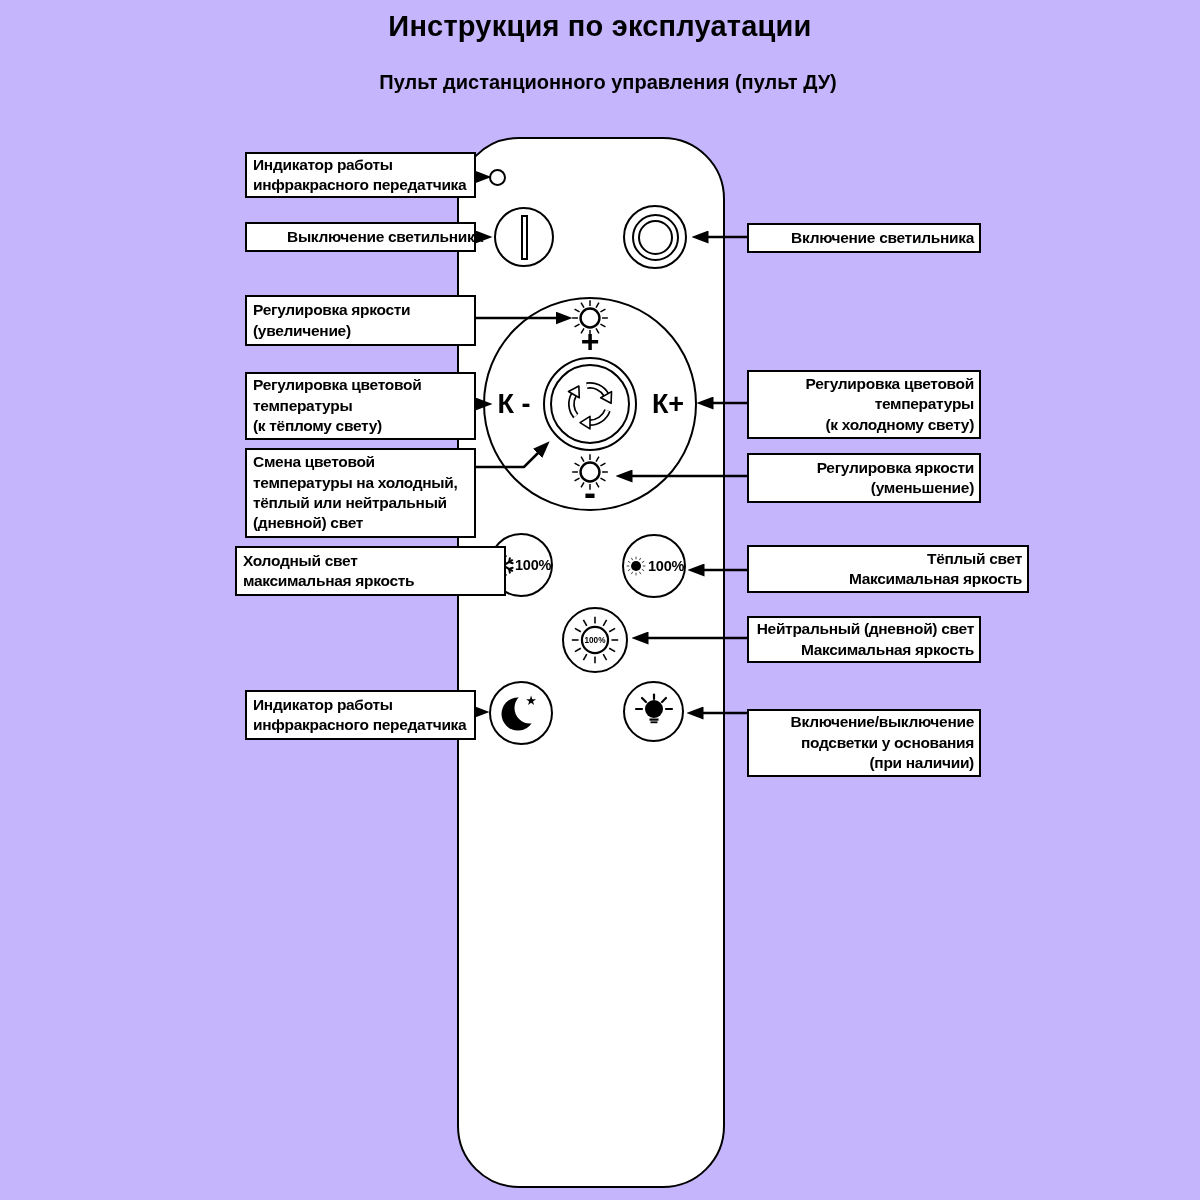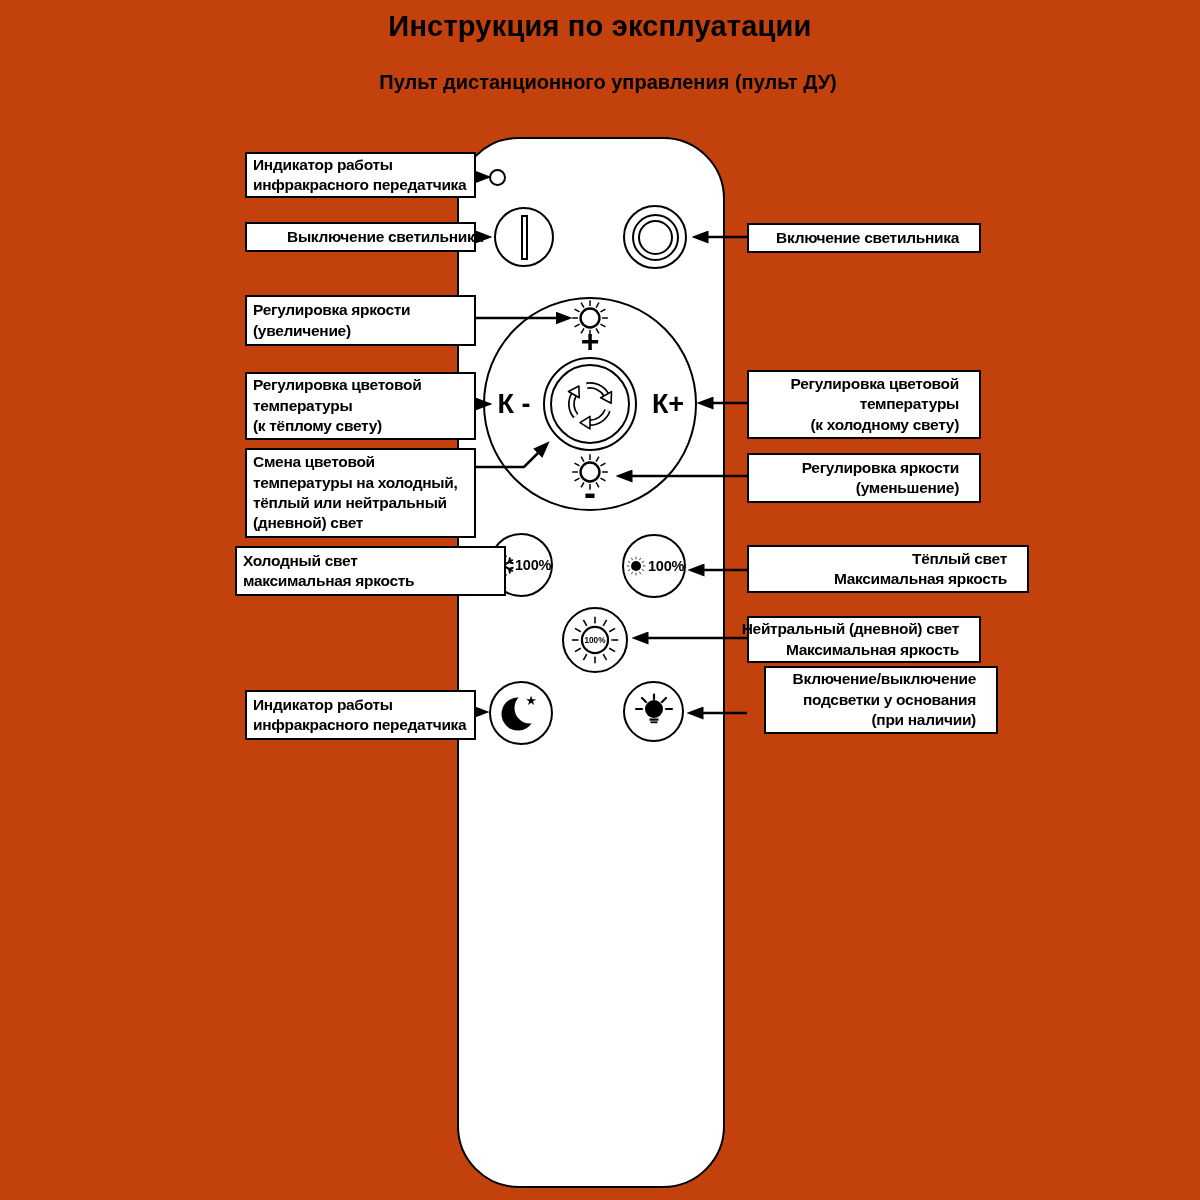--- a/index.html
+++ b/index.html
@@ -1,17 +1,17 @@
 <!DOCTYPE html>
 <html lang="ru"><head>
 <meta charset="utf-8">
 <style>
   html,body{margin:0;padding:0;background:#fff;}
   body{width:1200px;height:1200px;font-family:"Liberation Sans",sans-serif;color:#000;}
-  .canvas{position:relative;width:1200px;height:1200px;background:#c2410c;overflow:hidden;}
+  .canvas{position:relative;width:1200px;height:1200px;background:#c4b5fd;overflow:hidden;}
   .title{position:absolute;top:10px;left:0;width:1200px;text-align:center;
          font-size:29px;font-weight:bold;letter-spacing:.2px;}
   .subtitle{position:absolute;top:71px;left:8px;width:1200px;text-align:center;
          font-size:20px;font-weight:bold;}
   .remote{position:absolute;left:457px;top:137px;width:268px;height:1051px;
          border:2.4px solid #000;border-radius:62px;background:#fff;box-sizing:border-box;}
   .btn{position:absolute;border:2.4px solid #000;border-radius:50%;background:#fff;
        display:flex;flex-direction:row;align-items:center;justify-content:center;
        box-sizing:border-box;}
   .ring{border:2.4px solid #000;border-radius:50%;display:flex;align-items:center;
@@ -20,21 +20,21 @@
   .dial{position:absolute;left:483px;top:297px;width:214px;height:214px;
         border:2.2px solid #000;border-radius:50%;box-sizing:border-box;background:#fff;}
   .dial-label{position:absolute;font-weight:bold;text-align:center;}
   .k-label{font-size:27px;width:48px;height:30px;line-height:30px;}
   .pm-label{font-size:32px;width:30px;height:26px;line-height:26px;}
   .pct{font-size:14.5px;font-weight:bold;line-height:15px;margin-top:1px;letter-spacing:-.3px;}
   .label-box{position:absolute;border:2px solid #000;background:#fff;box-sizing:border-box;
        display:flex;align-items:center;font-weight:bold;font-size:15.5px;
        letter-spacing:-.3px;line-height:1.32;white-space:pre;}
   .label-box.left{padding-left:6px;justify-content:flex-start;text-align:left;margin-left:40px;}
-  .label-box.right{padding-right:20px;justify-content:flex-end;text-align:right;}
+  .label-box.right{padding-right:5px;justify-content:flex-end;text-align:right;}
   svg{display:block;}
   .abs{position:absolute;}
   .connectors{position:absolute;left:0;top:0;pointer-events:none;}
 </style>
 </head>
 <body>
 
 <div class="canvas">
 
   <div class="title">Инструкция по эксплуатации</div>
@@ -268,18 +268,18 @@
 (к холодному свету)</span></div>
   <div class="label-box right" style="left:747px;top:453px;width:234px;height:50px;">
     <span>Регулировка яркости
 (уменьшение)</span></div>
   <div class="label-box right" style="left:747px;top:545px;width:282px;height:48px;">
     <span>Тёплый свет
 Максимальная яркость</span></div>
   <div class="label-box right" style="left:747px;top:616px;width:234px;height:47px;">
     <span>Нейтральный (дневной) свет
 Максимальная яркость</span></div>
-  <div class="label-box right" style="left:747px;top:666px;width:234px;height:68px;margin-left:17px;">
+  <div class="label-box right" style="left:747px;top:709px;width:234px;height:68px;">
     <span>Включение/выключение
 подсветки у основания
 (при наличии)</span></div>
 
 </div>
 
 </body></html>

